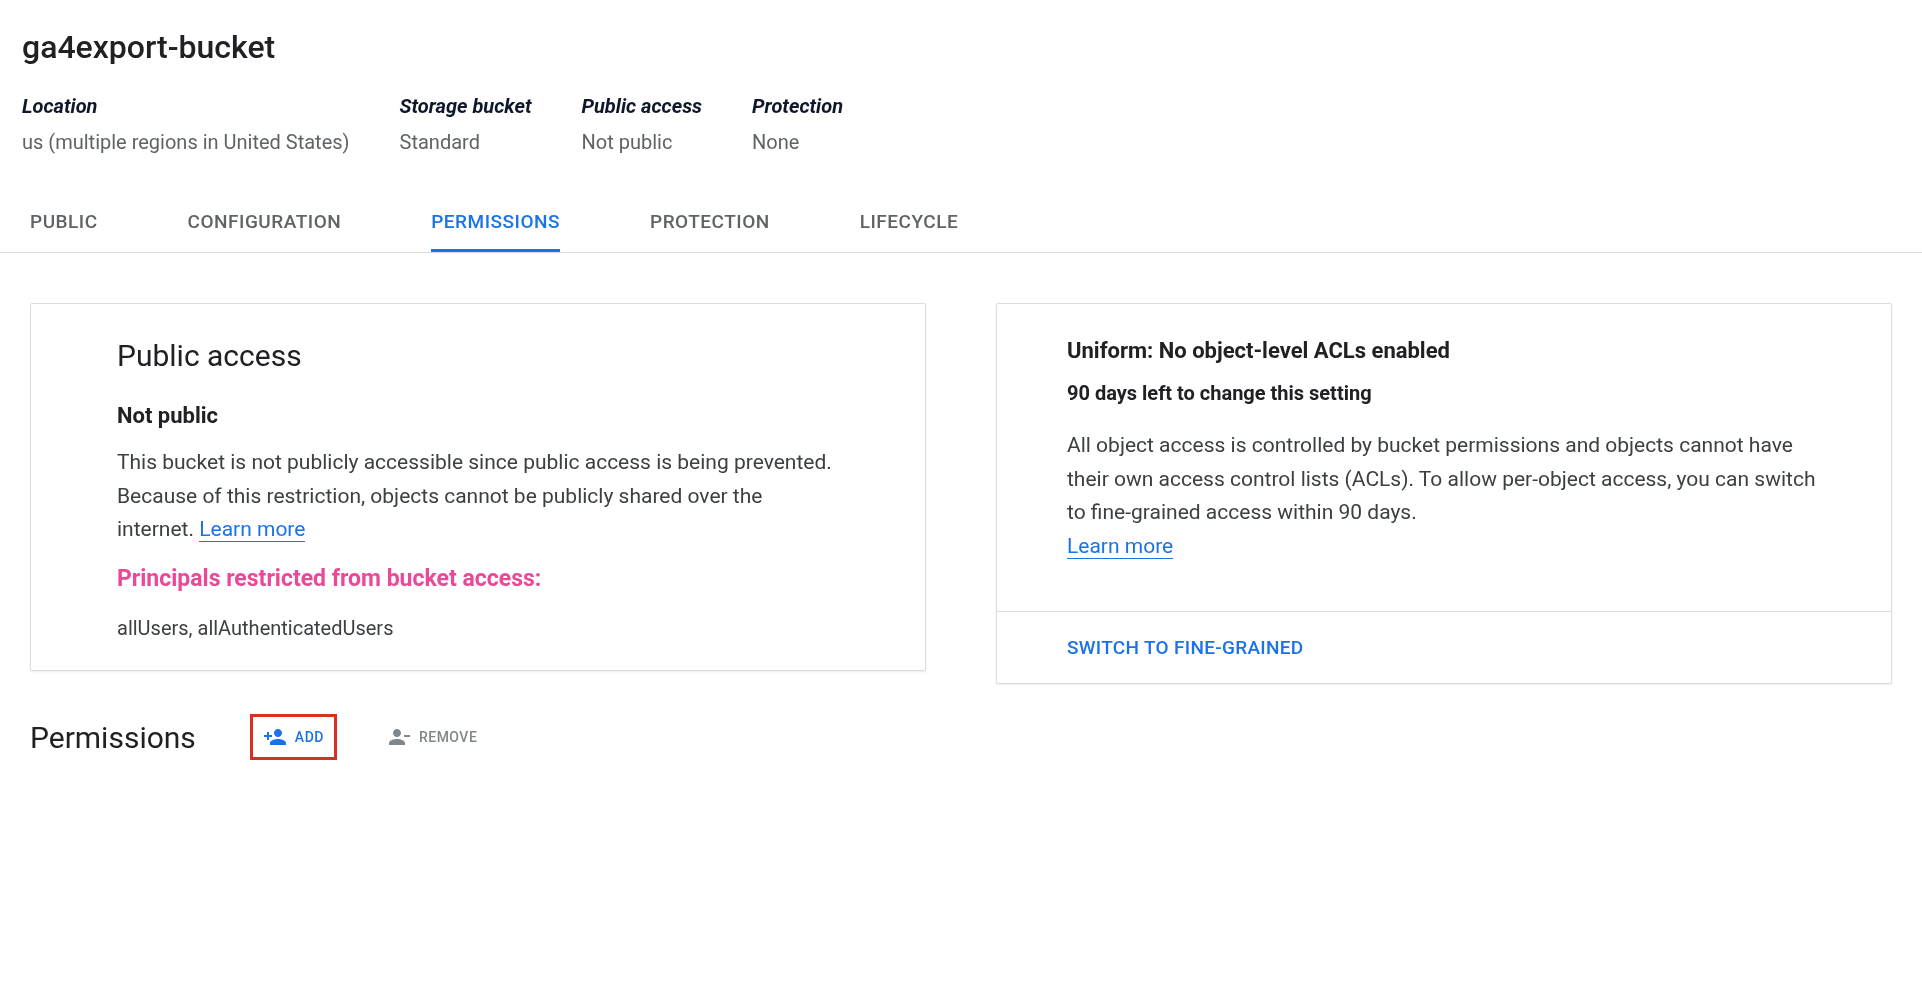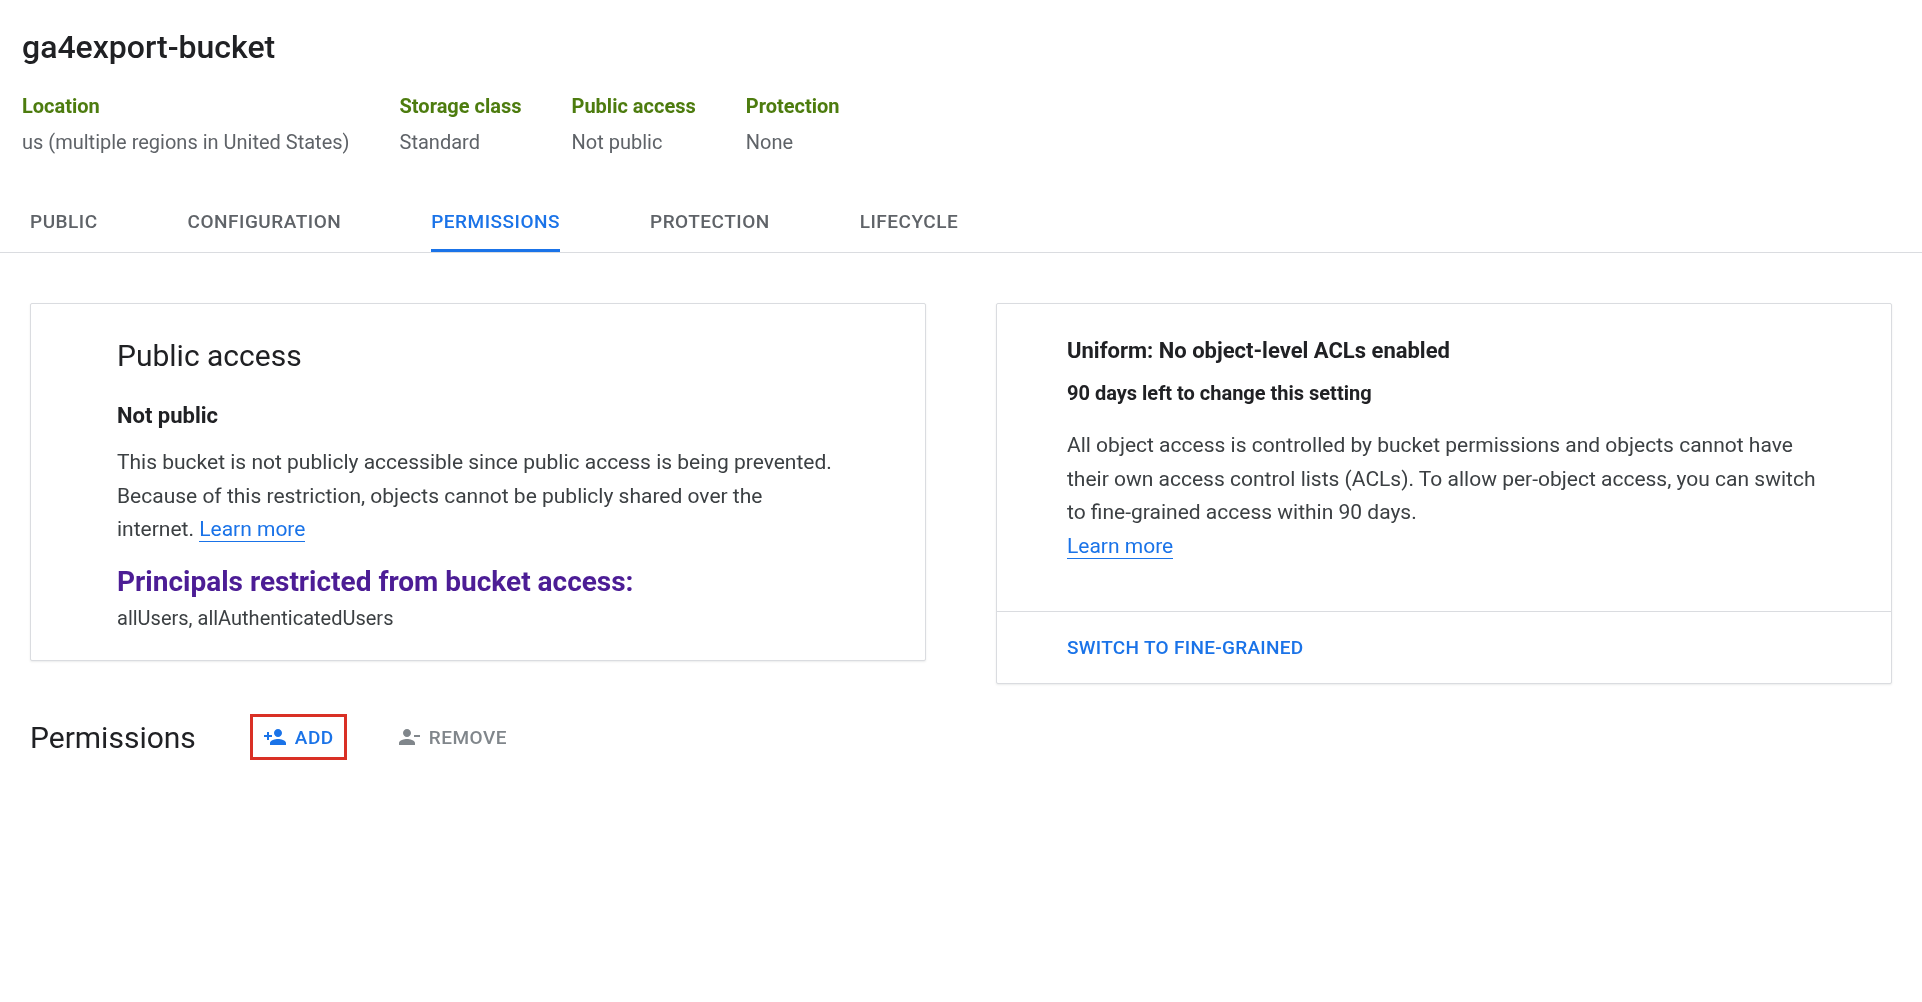--- a/index.html
+++ b/index.html
@@ -30,22 +30,23 @@
       gap: 50px;
       margin-bottom: 40px;
     }
     .meta-item {
       display: flex;
       flex-direction: column;
     }
     .meta-label {
       font-size: 20px;
       font-weight: 700;
-      color: #4d7c0f;
+      color: #0f172a;
       margin-bottom: 12px;
+      font-style: italic;
     }
     .meta-value {
       font-size: 20px;
       font-weight: 400;
       color: #5f6368;
     }
     .tabs {
       display: flex;
       border-bottom: 1px solid #dadce0;
       padding: 0 30px;
@@ -100,24 +101,24 @@
       color: #3c4043;
       margin-bottom: 18px;
     }
     .link-inline {
       color: #1a73e8;
       text-decoration: none;
       border-bottom: 1px solid #1a73e8;
       cursor: pointer;
     }
     .secondary-subtitle {
-      font-size: 28px;
-      font-weight: 700;
-      margin-bottom: 8px;
-      color: #4c1d95;
+      font-size: 23px;
+      font-weight: 700;
+      margin-bottom: 24px;
+      color: #ec4899;
     }
     .secondary-text {
       font-size: 20px;
       color: #3c4043;
     }
     .card-action {
       border-top: 1px solid #dadce0;
       padding: 24px 86px;
     }
     .action-btn {
@@ -152,21 +153,21 @@
     }
     .perm-btns {
       display: flex;
       align-items: center;
       gap: 40px;
     }
     .perm-btn {
       display: inline-flex;
       align-items: center;
       gap: 8px;
-      font-size: 19px;
+      font-size: 14px;
       font-weight: 500;
       letter-spacing: 0.5px;
       cursor: pointer;
       padding: 8px 10px;
     }
     .perm-btn.add {
       color: #1a73e8;
       border: 3px solid #d93025;
     }
     .perm-btn.remove {
@@ -184,21 +185,21 @@
 
 <div class="page">
   <div class="header">
     <h1 class="bucket-title">ga4export-bucket</h1>
     <div class="meta-row">
       <div class="meta-item">
         <span class="meta-label">Location</span>
         <span class="meta-value">us (multiple regions in United States)</span>
       </div>
       <div class="meta-item">
-        <span class="meta-label">Storage class</span>
+        <span class="meta-label">Storage bucket</span>
         <span class="meta-value">Standard</span>
       </div>
       <div class="meta-item">
         <span class="meta-label">Public access</span>
         <span class="meta-value">Not public</span>
       </div>
       <div class="meta-item">
         <span class="meta-label">Protection</span>
         <span class="meta-value">None</span>
       </div>

